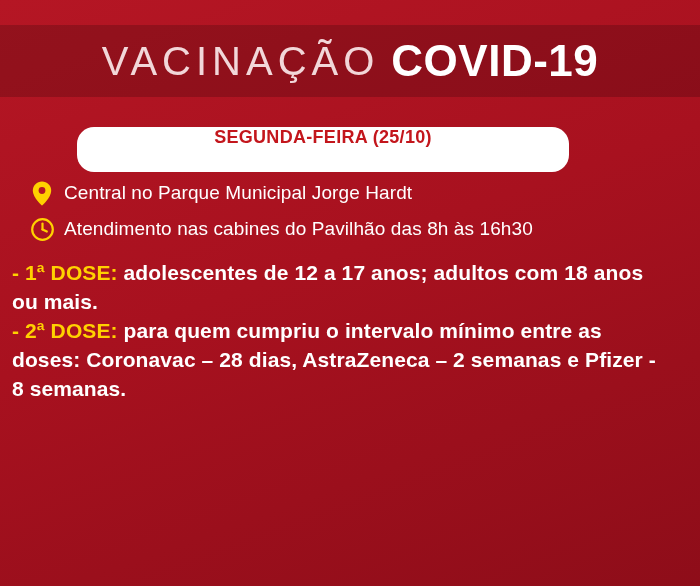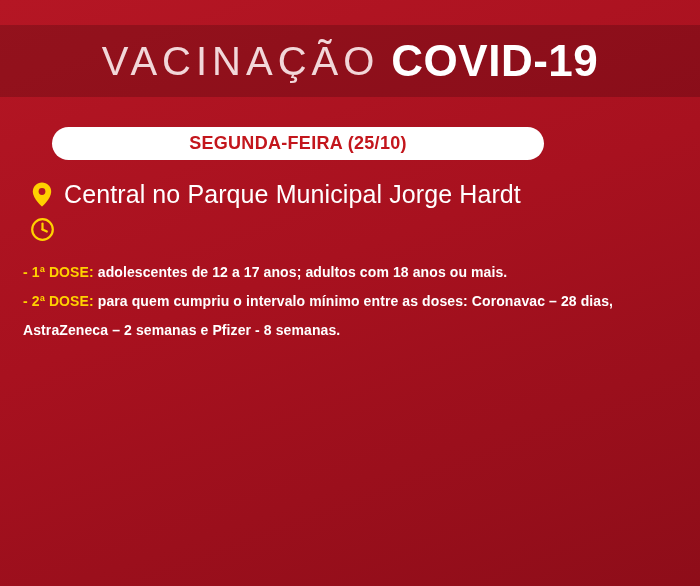--- a/index.html
+++ b/index.html
@@ -43,61 +43,60 @@
     font-weight: bold;
     letter-spacing: 0.5px;
     color: #ffffff;
     vertical-align: middle;
     margin-left: 12px;
   }
   
   .pill {
     position: absolute;
     top: 127px;
-    left: 52px;
+    left: 77px;
     width: 492px;
-    height: 33px;
+    height: 45px;
     background: #ffffff;
     border-radius: 17px;
     display: flex;
-    align-items: center;
     justify-content: center;
   }
   .pill-text {
     font-size: 18px;
     font-weight: bold;
     color: #c3161c;
     letter-spacing: 0.3px;
   }
   
   .info-line {
     position: absolute;
     left: 30px;
     display: flex;
     align-items: center;
     gap: 10px;
     color: #ffffff;
   }
   .info-line.l1 { top: 180px; }
   .info-line.l2 { top: 216px; }
   .info-text {
-    font-size: 25px;
+    font-size: 19px;
     font-weight: 500;
     color: #ffffff;
     letter-spacing: 0.1px;
   }
   .icon-wrap { width: 24px; height: 26px; display:flex; align-items:center; justify-content:center; }
   
   .body-text {
     position: absolute;
     top: 258px;
-    left: 23px;
+    left: 12px;
     width: 660px;
     color: #ffffff;
-    font-size: 14px;
+    font-size: 21px;
     font-weight: bold;
     line-height: 29px;
     letter-spacing: 0.1px;
   }
   .body-text p { margin: 0 0 0 0; }
   .body-text p + p { margin-top: 0px; }
   .hl { color: #ffd100; }
   .norm { font-weight: bold; color: #ffffff; }
   
   .footer {
@@ -182,20 +181,21 @@
   </div>
 
   <div class="info-line l2">
     <span class="icon-wrap">
       <svg width="23" height="23" viewBox="0 0 23 23">
         <circle cx="11.5" cy="11.5" r="10.3" fill="none" stroke="#ffd100" stroke-width="2.2"></circle>
         <line x1="11.5" y1="11.5" x2="11.5" y2="5.6" stroke="#ffd100" stroke-width="2.2" stroke-linecap="round"></line>
         <line x1="11.5" y1="11.5" x2="15.8" y2="13.6" stroke="#ffd100" stroke-width="2.2" stroke-linecap="round"></line>
       </svg>
     </span>
+    <span class="info-text">Atendimento nas cabines do Pavilhão das 8h às 16h30</span>
   </div>
 
   <div class="body-text">
     <p><span class="hl">- 1ª DOSE:</span><span class="norm"> adolescentes de 12 a 17 anos; adultos com 18 anos ou mais.</span></p>
     <p><span class="hl">- 2ª DOSE:</span><span class="norm"> para quem cumpriu o intervalo mínimo entre as doses: Coronavac – 28 dias, AstraZeneca – 2 semanas e Pfizer - 8 semanas.</span></p>
   </div>
 
 
 </div>
 

